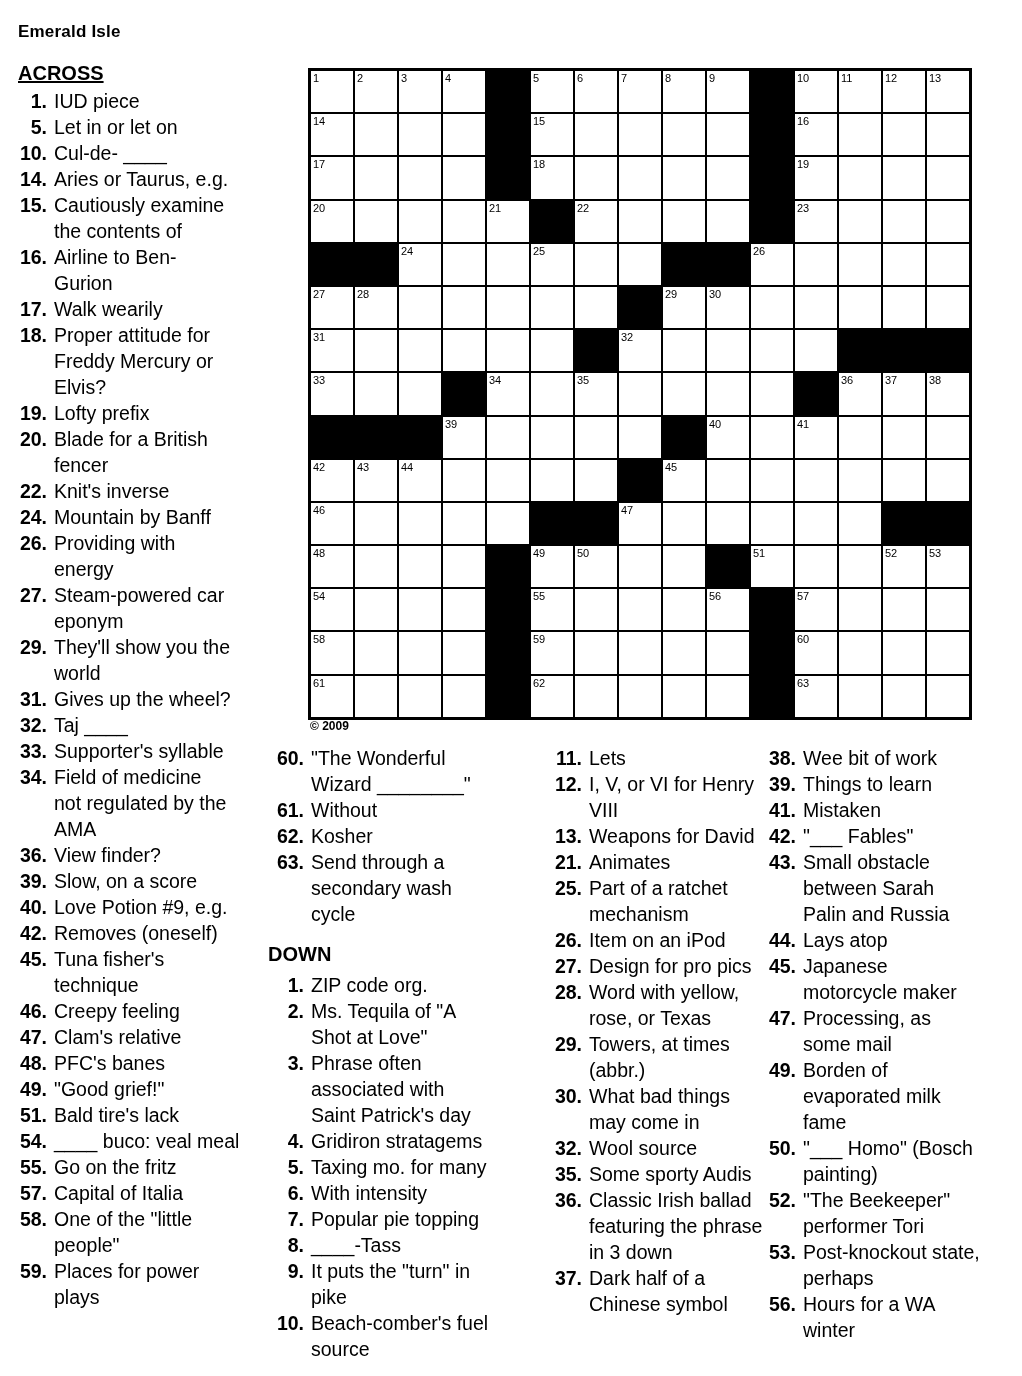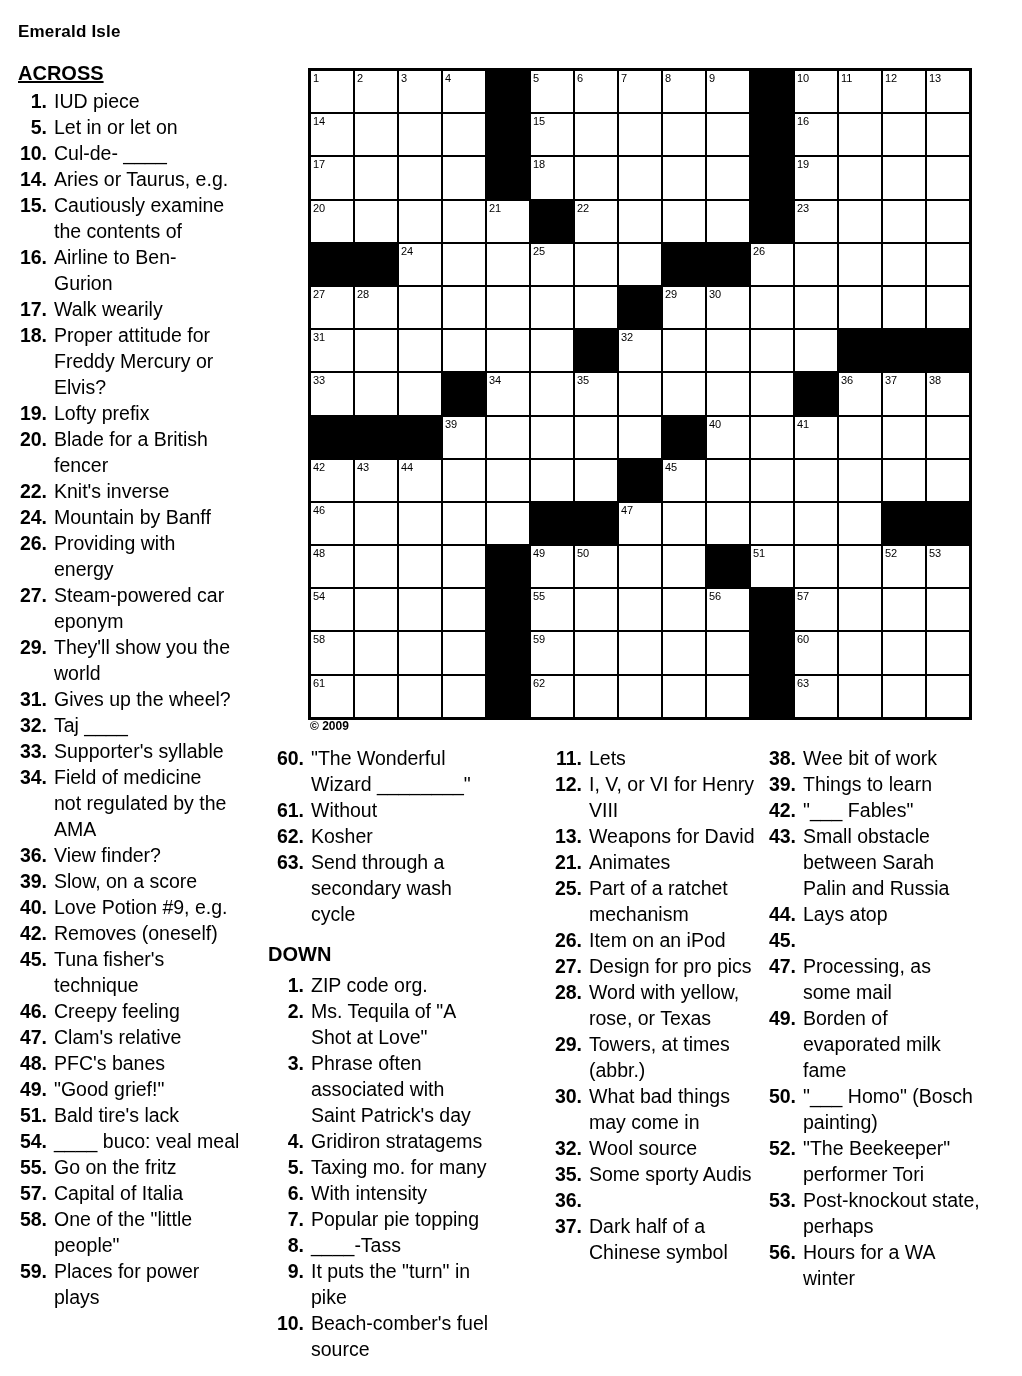--- a/index.html
+++ b/index.html
@@ -690,55 +690,64 @@
       <li class="clue">
         <span class="cnum">32.</span>
         <span class="ctext">Wool source</span>
       </li>
       <li class="clue">
         <span class="cnum">35.</span>
         <span class="ctext">Some sporty Audis</span>
       </li>
       <li class="clue">
         <span class="cnum">36.</span>
+        <span class="ctext">Classic Irish ballad
+featuring the phrase
+in 3 down</span>
       </li>
       <li class="clue">
         <span class="cnum">37.</span>
         <span class="ctext">Dark half of a
 Chinese symbol</span>
       </li>
     </ol>
 </div>
 
 <div class="col" id="col-right">
   <ol id="list-down-3">
       <li class="clue">
         <span class="cnum">38.</span>
         <span class="ctext">Wee bit of work</span>
       </li>
       <li class="clue">
         <span class="cnum">39.</span>
         <span class="ctext">Things to learn</span>
+      </li>
+      <li class="clue">
+        <span class="cnum">41.</span>
+        <span class="ctext">Mistaken</span>
       </li>
       <li class="clue">
         <span class="cnum">42.</span>
         <span class="ctext">"___ Fables"</span>
       </li>
       <li class="clue">
         <span class="cnum">43.</span>
         <span class="ctext">Small obstacle
 between Sarah
 Palin and Russia</span>
       </li>
       <li class="clue">
         <span class="cnum">44.</span>
         <span class="ctext">Lays atop</span>
       </li>
       <li class="clue">
         <span class="cnum">45.</span>
+        <span class="ctext">Japanese
+motorcycle maker</span>
       </li>
       <li class="clue">
         <span class="cnum">47.</span>
         <span class="ctext">Processing, as
 some mail</span>
       </li>
       <li class="clue">
         <span class="cnum">49.</span>
         <span class="ctext">Borden of
 evaporated milk

